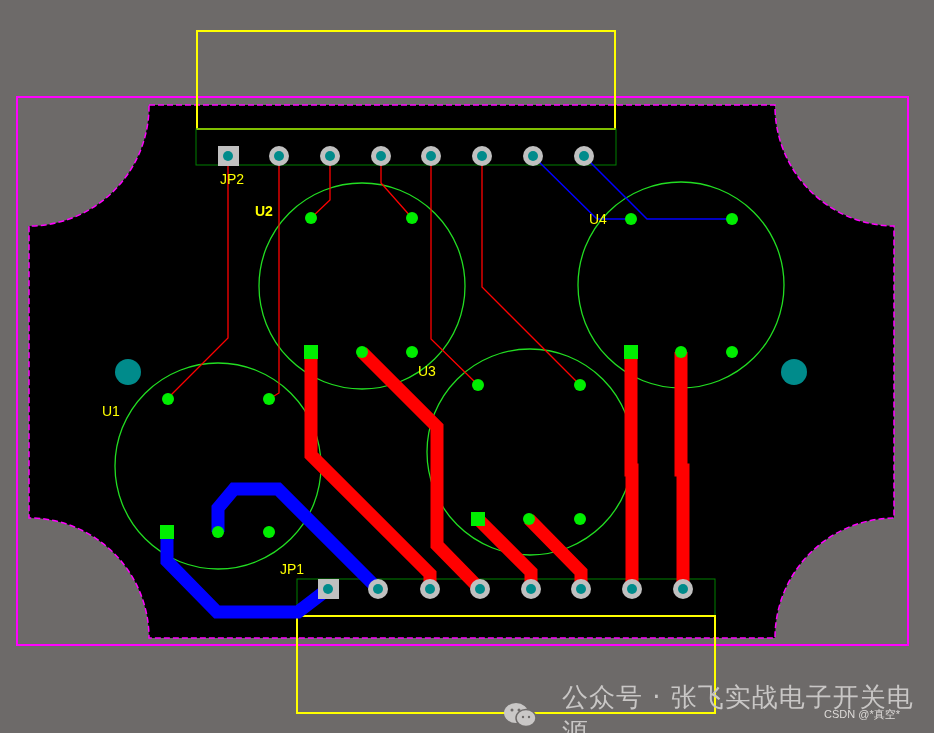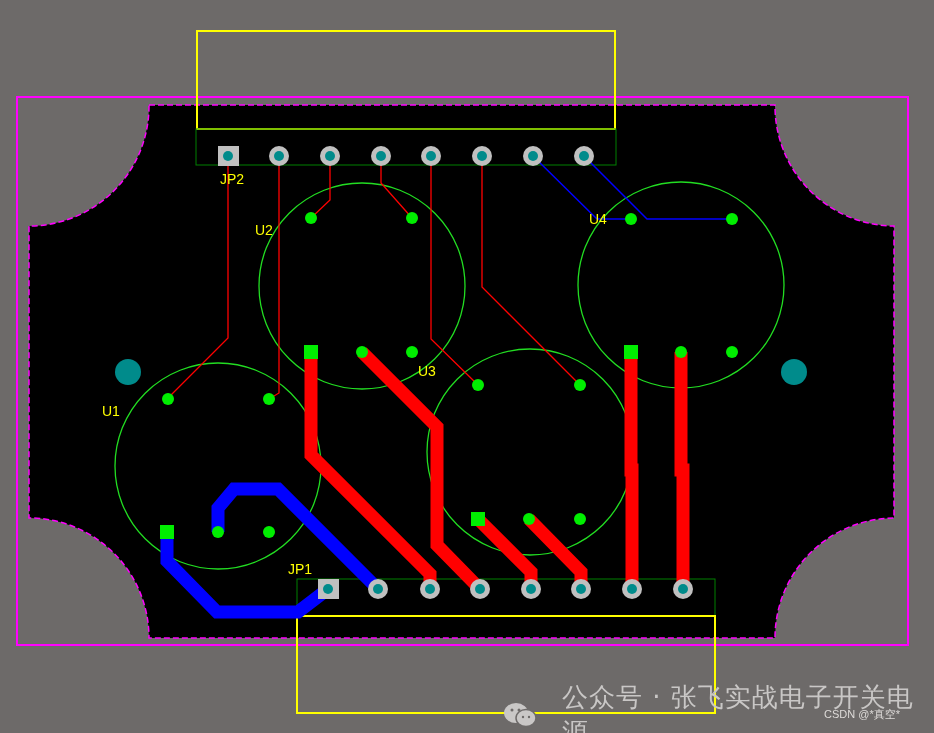--- a/index.html
+++ b/index.html
@@ -129,23 +129,23 @@
 
     <circle cx="631" cy="219" r="6"></circle>
       <circle cx="732" cy="219" r="6"></circle>
     <rect x="624" y="345" width="14" height="14"></rect>
       <circle cx="681" cy="352" r="6"></circle>
       <circle cx="732" cy="352" r="6"></circle>
   </g>
 </svg>
 
 <div class="lbl" style="left:214px;top:172px;margin-left:6px;">JP2</div>
-<div class="lbl" style="left:288px;top:562px;">JP1</div>
+<div class="lbl" style="left:280px;top:562px;">JP1</div>
 <div class="lbl" style="left:102px;top:404px;text-align:right;">U1</div>
-<div class="lbl" style="left:255px;top:223px;">U2</div>
+<div class="lbl" style="left:255px;top:204px;font-weight:bold;">U2</div>
 <div class="lbl" style="left:418px;top:364px;">U3</div>
 <div class="lbl" style="left:565px;top:212px;margin-left:24px;">U4</div>
 
 <div class="wm">
   <span class="ic">
     <svg width="34" height="26" viewBox="0 0 34 26">
       <ellipse cx="13" cy="11" rx="12" ry="10" fill="#c9c7c6"></ellipse>
       <ellipse cx="23" cy="16" rx="10" ry="8.5" fill="#c9c7c6" stroke="#6d6a69" stroke-width="1.5"></ellipse>
       <circle cx="9" cy="8" r="1.5" fill="#6d6a69"></circle>
         <circle cx="16" cy="8" r="1.5" fill="#6d6a69"></circle>

